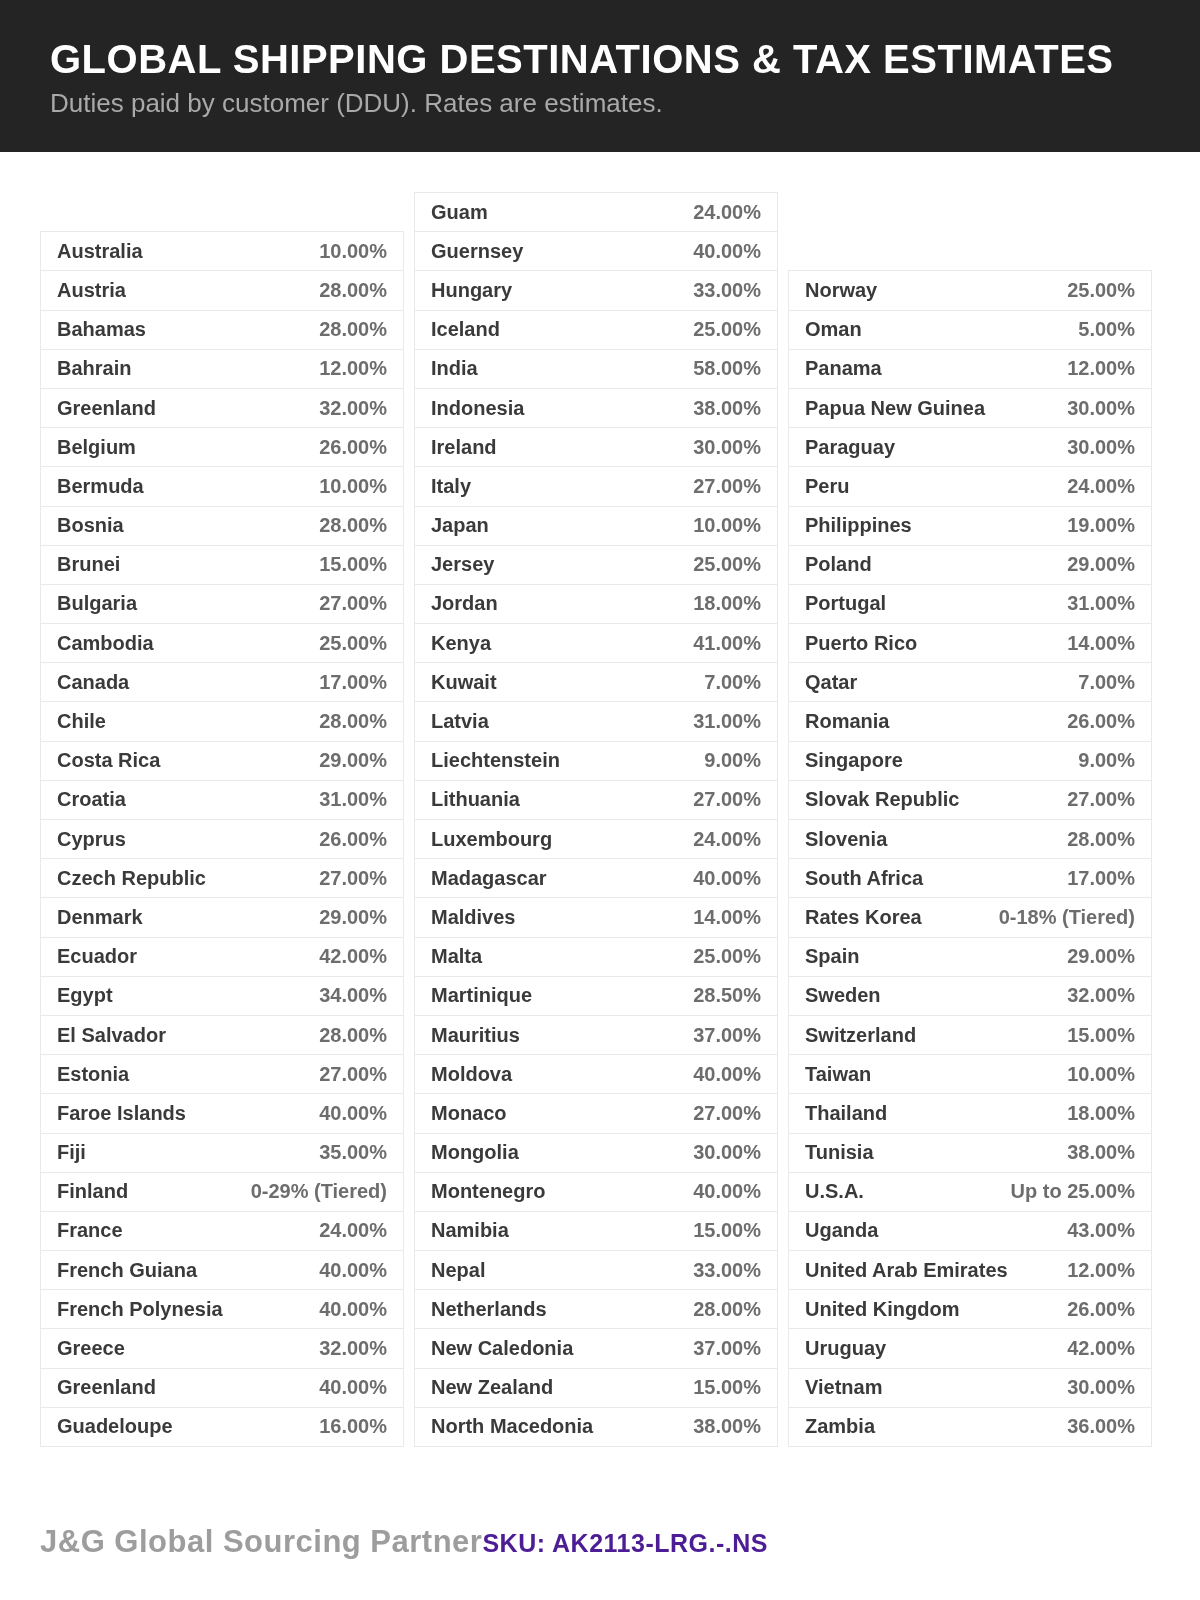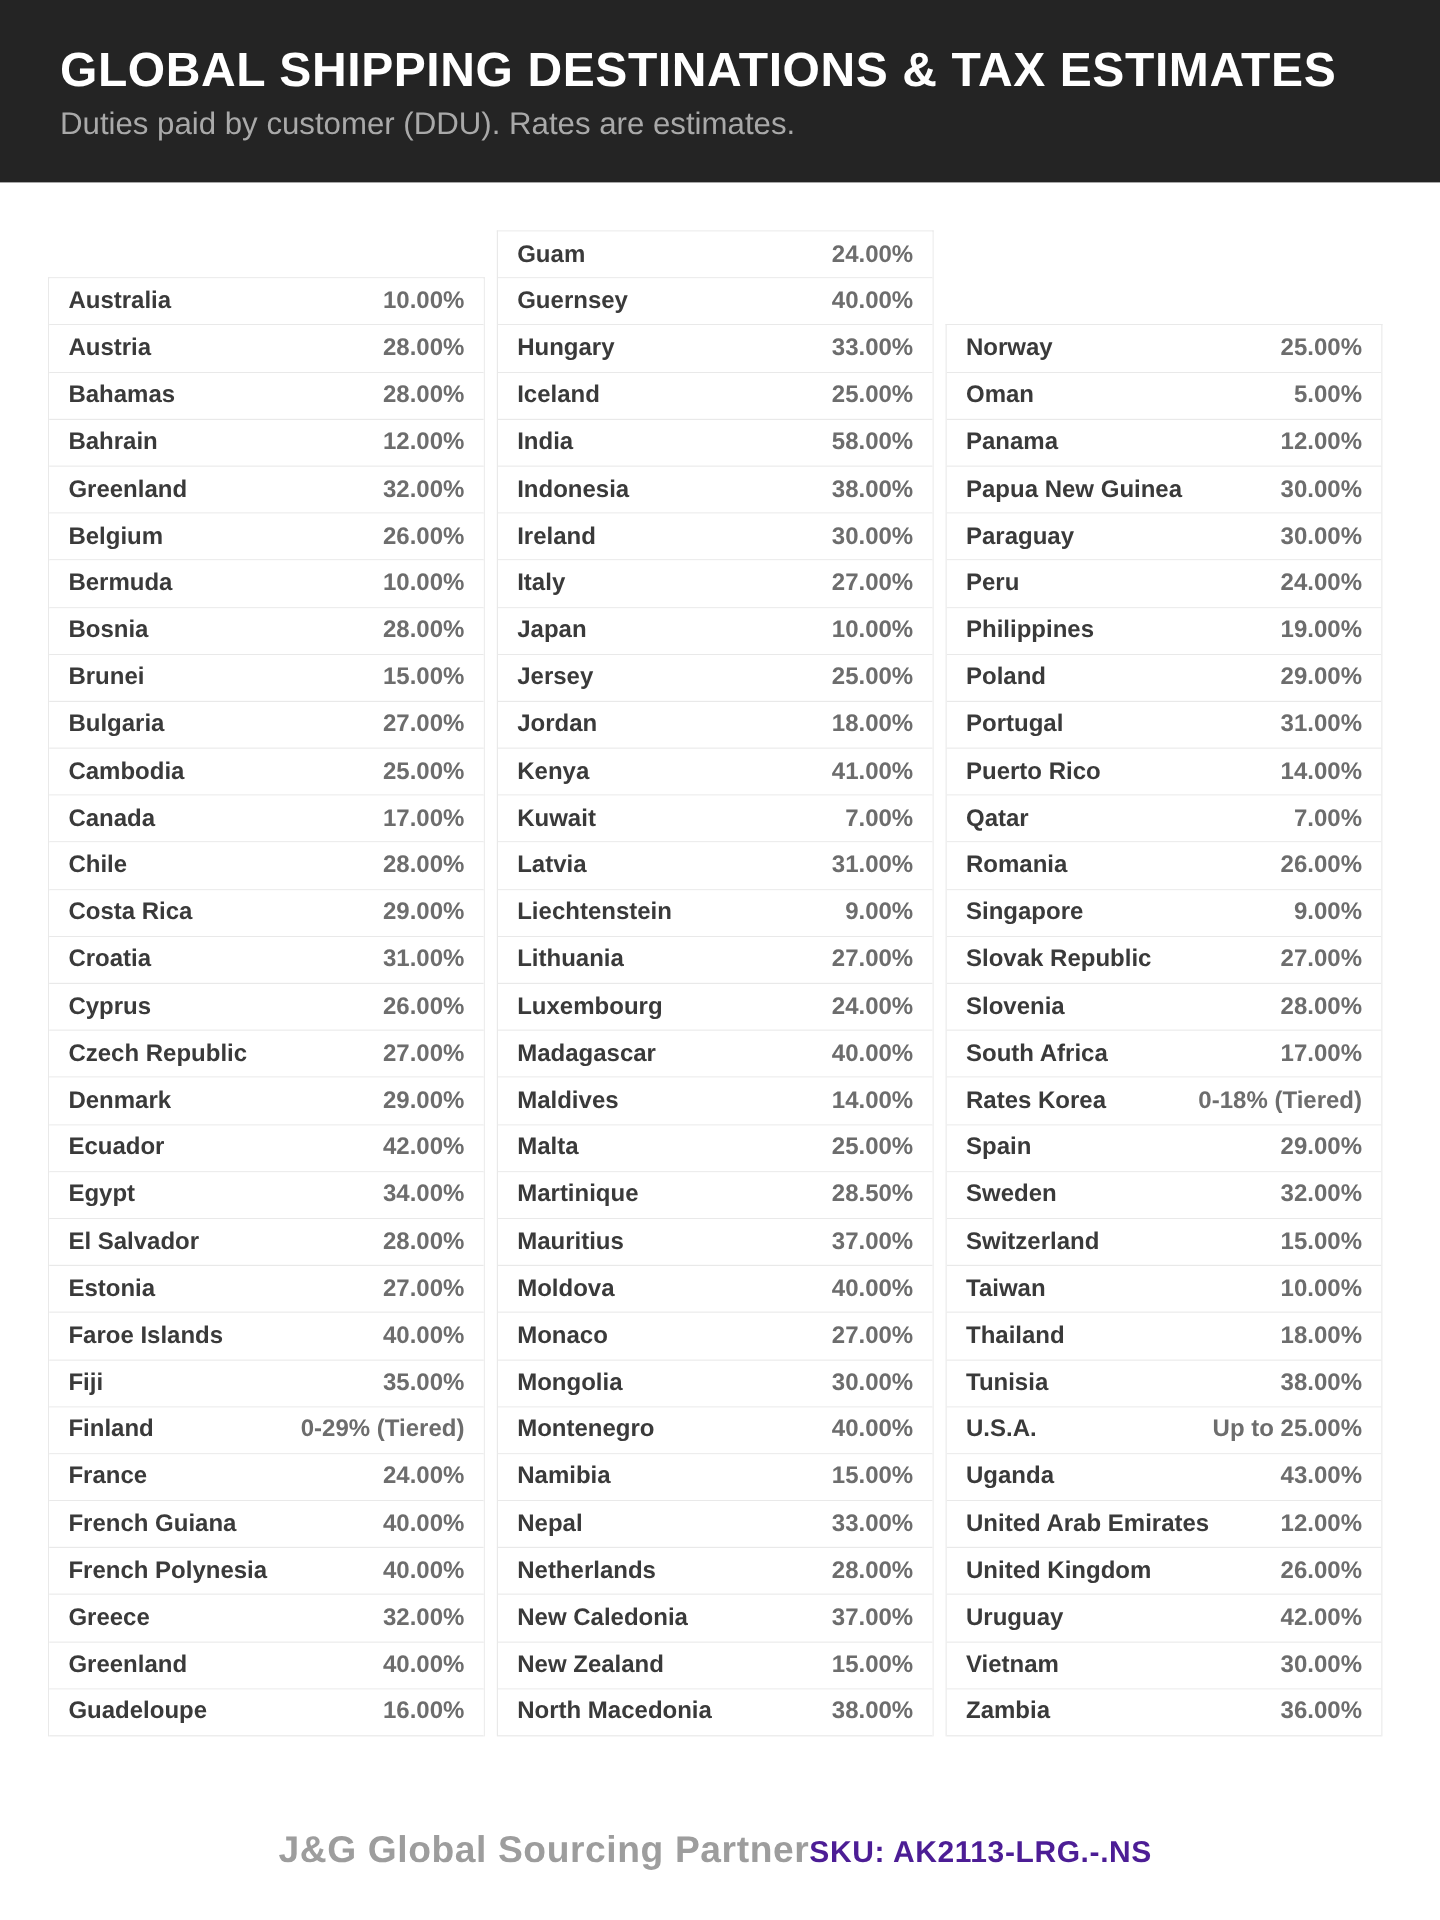--- a/index.html
+++ b/index.html
@@ -72,21 +72,21 @@
     color: #6d6d6d;
     white-space: nowrap;
     text-align: right;
   }
   .footer {
     position: absolute;
     left: 40px;
     right: 48px;
     top: 1524px;
     display: flex;
-    justify-content: center;
+    justify-content: flex-start;
     align-items: baseline;
   }
   .brand {
     font-size: 31px;
     font-weight: 700;
     color: #9d9d9d;
     letter-spacing: 0.5px;
   }
   .sku {
     font-size: 25px;

